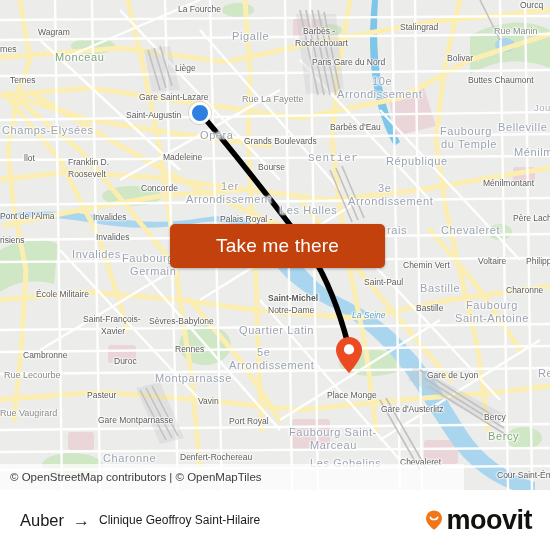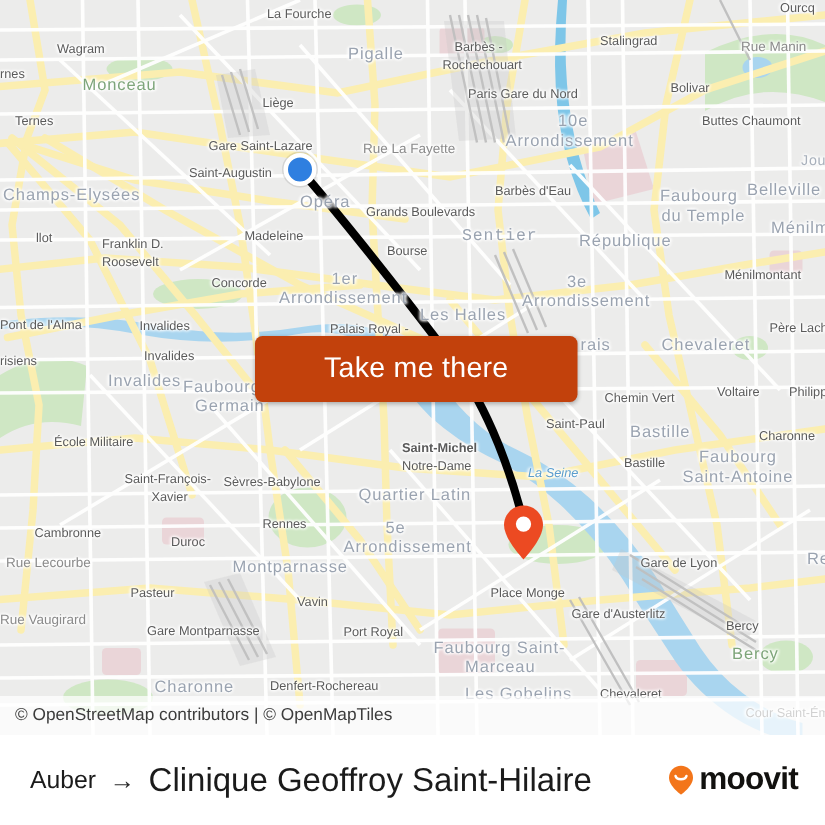--- a/index.html
+++ b/index.html
@@ -51,40 +51,40 @@
     position:absolute;left:170px;top:224px;width:215px;height:44px;
     background:#c2410c;border-radius:5px;
     display:flex;align-items:center;justify-content:center;
     color:#ffffff;font-size:19px;letter-spacing:.2px;
     box-shadow:0 1px 3px rgba(0,0,0,.28);
     cursor:pointer;
   }
 
   
   #attribution{
-    position:absolute;left:0;bottom:0;width:550px;height:26px;
+    position:absolute;left:0;bottom:0;width:464px;height:26px;
     background:rgba(255,255,255,.72);
     display:flex;align-items:center;
     font-size:11.5px;color:#3c3c3c;
     padding-left:10px;box-sizing:border-box;
   }
   #attribution span{cursor:pointer;}
 
   
   #footer{
     position:absolute;left:0;top:490px;width:550px;height:60px;
     background:#ffffff;display:flex;align-items:center;
     box-sizing:border-box;padding:0 18px 0 20px;
   }
   #trip{display:flex;align-items:center;gap:9px;flex:1;}
   #trip .from{font-size:16.5px;color:#1b1b1b;}
   #trip .arrow{font-size:17px;color:#2b2b2b;line-height:1;}
-  #trip .to{font-size:22px;color:#1b1b1b;}
+  #trip .to{font-size:12px;color:#1b1b1b;}
   #brand{display:flex;align-items:center;gap:1px;}
-  #brand .word{font-size:21px;font-weight:bold;color:#12110f;letter-spacing:-.5px;}
+  #brand .word{font-size:27px;font-weight:bold;color:#12110f;letter-spacing:-.5px;}
 </style>
 </head>
 <body>
 
 <div id="app">
 
   <div id="map">
     <div class="land"></div>
 
     <svg class="blocks" viewBox="0 0 550 490">

